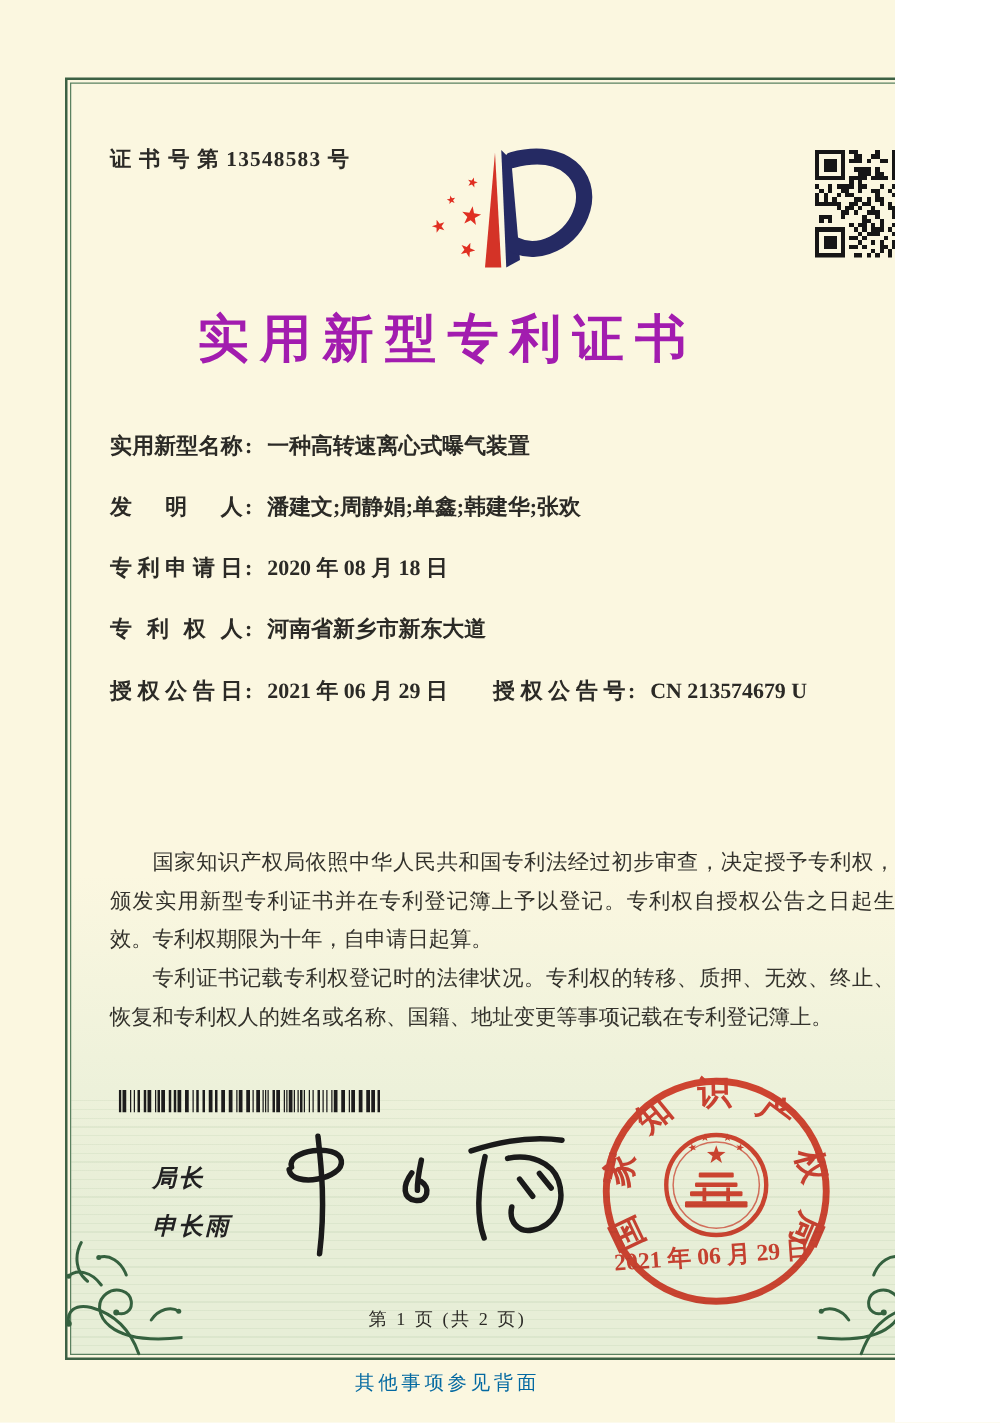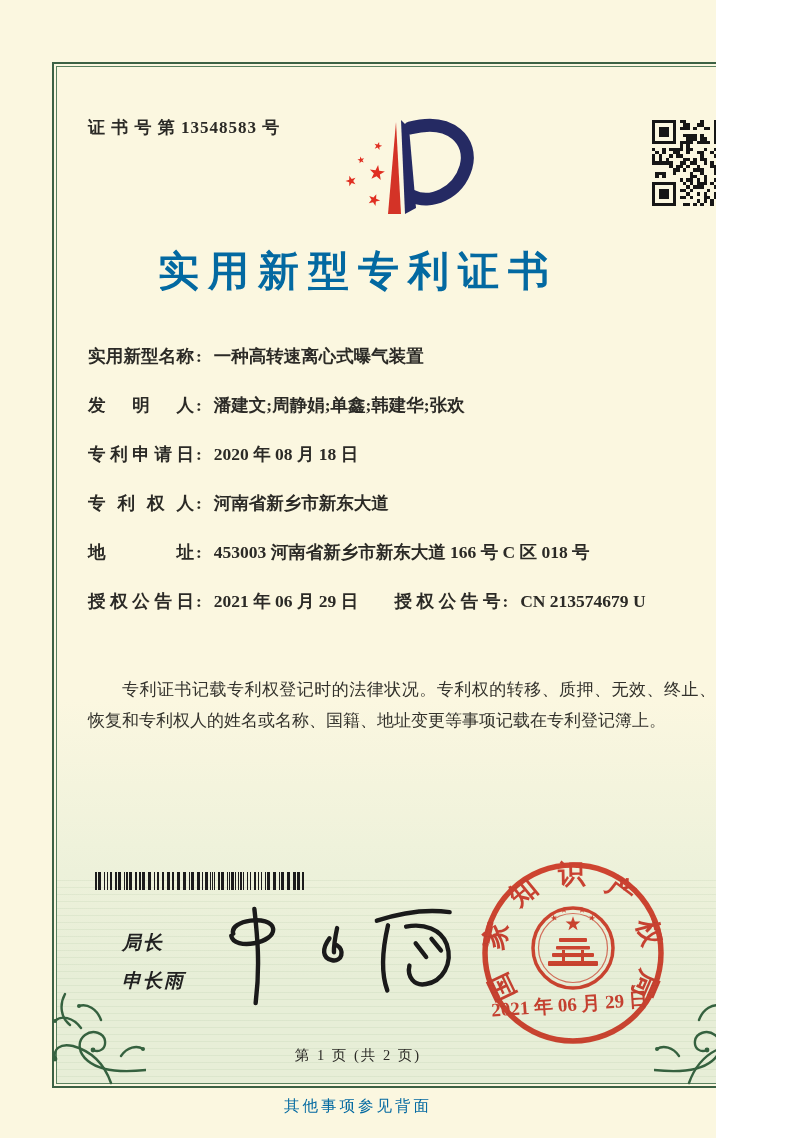--- a/index.html
+++ b/index.html
@@ -10,21 +10,21 @@
   .frame{position:absolute;left:52px;top:62px;width:692px;height:1022px;border:2px solid #3c6144;}
   .frame-inner{position:absolute;inset:2px;border:1px solid #5a8160;}
   .tint{position:absolute;left:57px;top:700px;width:686px;height:384px;
     background:linear-gradient(180deg,rgba(232,239,216,0) 0%,rgba(232,239,216,.75) 45%,#e7eed7 72%);}
   .tint-lines{position:absolute;left:57px;top:880px;width:686px;height:204px;opacity:.45;
     background:repeating-linear-gradient(180deg,rgba(116,156,108,.22) 0 1px,rgba(116,156,108,0) 1px 7px);}
   .certno{position:absolute;left:88px;top:116px;font-size:17px;font-weight:600;letter-spacing:1px;}
   .logo{position:absolute;left:330px;top:92px;width:160px;height:145px;}
   .qr{position:absolute;left:652px;top:120px;width:86px;height:86px;}
   .title{position:absolute;left:0;top:244px;width:100%;text-align:center;
-    font-size:41px;font-weight:700;letter-spacing:9px;color:#0369a1;}
+    font-size:41px;font-weight:700;letter-spacing:9px;color:#a21caf;}
   .fields{position:absolute;left:88px;top:344px;width:632px;font-size:17.5px;font-weight:600;}
   .frow{height:24px;line-height:24px;margin-bottom:25px;white-space:nowrap;}
   .flabel{display:inline-block;width:106px;text-align:justify;text-align-last:justify;vertical-align:top;}
   .fcolon{display:inline-block;margin:0 12px 0 2px;}
   .grant-left{display:inline-block;width:302px;}
   .body-text{position:absolute;left:88px;top:674px;width:628px;font-size:17px;line-height:31px;
     text-align:justify;color:#33322c;}
   .body-text p{margin:0;text-indent:2em;}
   .barcode{position:absolute;left:95px;top:872px;width:210px;height:18px;}
   .signer{position:absolute;left:122px;top:930px;font-family:"Liberation Sans","DejaVu Sans",sans-serif;
@@ -281,33 +281,31 @@
     <div class="frow">
       <span class="flabel">发明人</span><span class="fcolon">:</span><span class="fvalue">潘建文;周静娟;单鑫;韩建华;张欢</span>
     </div>
     <div class="frow">
       <span class="flabel">专利申请日</span><span class="fcolon">:</span><span class="fvalue">2020 年 08 月 18 日</span>
     </div>
     <div class="frow">
       <span class="flabel">专利权人</span><span class="fcolon">:</span><span class="fvalue">河南省新乡市新东大道</span>
     </div>
     <div class="frow">
-      <span class="flabel">地址</span><span class="fcolon">:</span><span class="fvalue">453003 河南省新乡市新东大道 166 号 C 区 018 号</span>
-    </div>
-    <div class="frow">
       <span class="grant-left">
         <span class="flabel">授权公告日</span><span class="fcolon">:</span><span class="fvalue">2021 年 06 月 29 日</span>
       </span>
       <span class="grant-right">
         <span class="flabel">授权公告号</span><span class="fcolon">:</span><span class="fvalue">CN 213574679 U</span>
       </span>
     </div>
   </div>
 
   <div class="body-text">
+    <p>国家知识产权局依照中华人民共和国专利法经过初步审查，决定授予专利权，颁发实用新型专利证书并在专利登记簿上予以登记。专利权自授权公告之日起生效。专利权期限为十年，自申请日起算。</p>
     <p>专利证书记载专利权登记时的法律状况。专利权的转移、质押、无效、终止、恢复和专利权人的姓名或名称、国籍、地址变更等事项记载在专利登记簿上。</p>
   </div>
 
   <svg class="barcode" viewBox="0 0 210 18" preserveAspectRatio="none">
       <rect x="0" y="0" width="2" height="18" fill="#1c1c1c"></rect>
       <rect x="3" y="0" width="3" height="18" fill="#1c1c1c"></rect>
       <rect x="9" y="0" width="1" height="18" fill="#1c1c1c"></rect>
       <rect x="12" y="0" width="1" height="18" fill="#1c1c1c"></rect>
       <rect x="15" y="0" width="2" height="18" fill="#1c1c1c"></rect>
       <rect x="20" y="0" width="2" height="18" fill="#1c1c1c"></rect>

